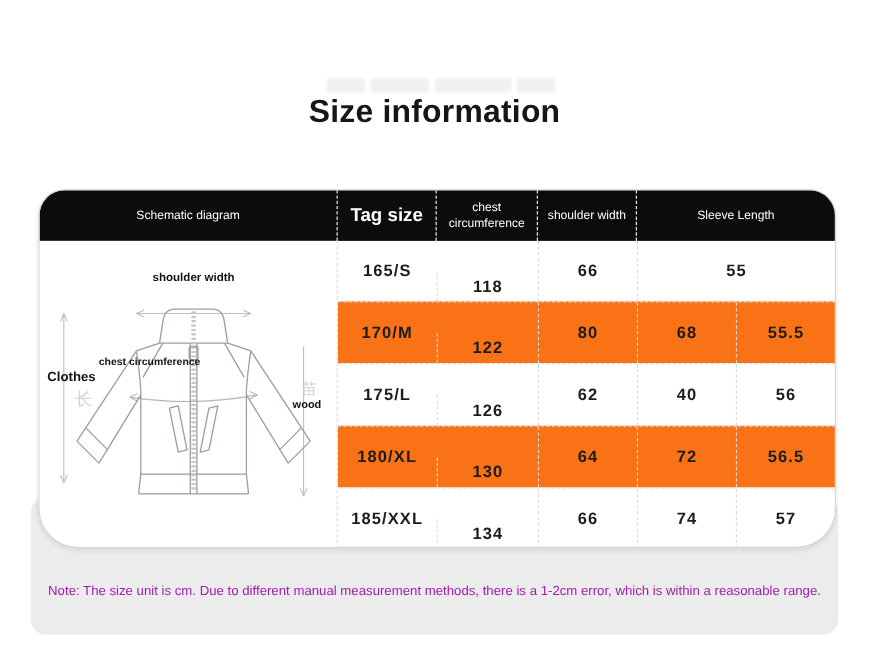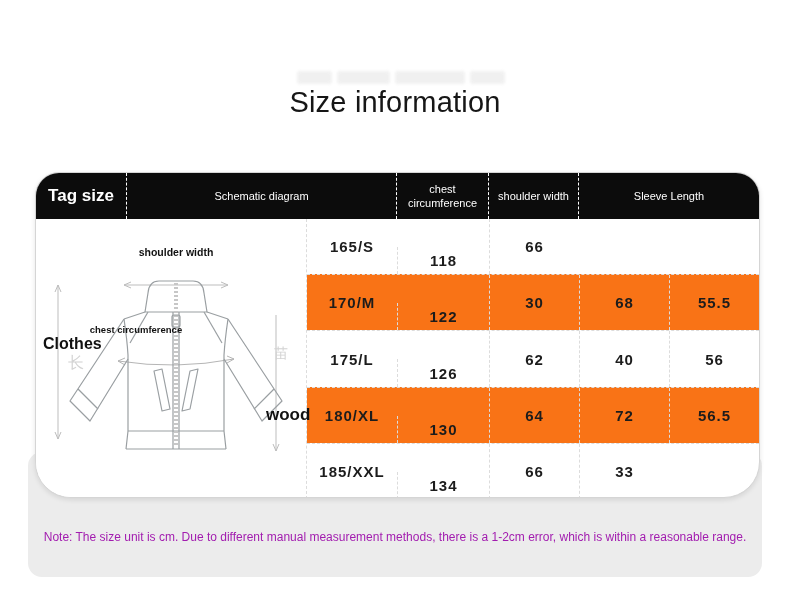--- a/index.html
+++ b/index.html
@@ -10,21 +10,21 @@
   
   .watermark{position:absolute;top:71px;left:297px;width:208px;height:13px;
     display:flex;gap:5px;filter:blur(1.6px);opacity:.65;}
   .watermark span{background:#e9e9e9;border-radius:2px;}
   .watermark span:nth-child(1){flex:2;}
   .watermark span:nth-child(2){flex:3;}
   .watermark span:nth-child(3){flex:4;}
   .watermark span:nth-child(4){flex:2;}
 
   .page-title{position:absolute;top:86px;left:0;width:790px;text-align:center;
-    font-size:29px;font-weight:400;color:#161616;letter-spacing:.2px;}
+    font-size:29px;font-weight:700;color:#161616;letter-spacing:.2px;}
 
   
   .band{position:absolute;left:28px;top:452px;width:734px;height:125px;
     background:#ececec;border-radius:14px;}
 
   
   .card{position:absolute;left:35px;top:172px;width:725px;height:326px;
     background:#ffffff;border:1px solid #d5d5d5;
     border-radius:24px 24px 36px 36px;overflow:hidden;
     box-shadow:0 2px 5px rgba(0,0,0,.10);box-sizing:border-box;}
@@ -53,48 +53,48 @@
   .td-tag{flex:0 0 90px;}
   .td-chest{flex:0 0 92px;margin-top:28px;}
   .td-shoulder{flex:0 0 90px;}
   .td-length{flex:0 0 90px;}
   .td-sleeve{flex:1;}
 
   
   .sk-label{position:absolute;color:#111;font-weight:700;}
   .lbl-shoulder{top:26px;left:98px;width:84px;text-align:center;
     font-size:10.5px;line-height:1.4;}
-  .lbl-clothes{top:116px;left:7px;font-size:16px;}
+  .lbl-clothes{top:116px;left:7px;font-size:12px;}
   .lbl-clothes-cn{top:134px;left:32px;font-size:16px;color:#d3d3d3;font-weight:400;}
   .lbl-chest{top:104px;left:52px;width:96px;text-align:center;
     font-size:9.5px;line-height:1.5;}
   .lbl-sleeve-cn{top:126px;left:238px;font-size:14px;color:#d3d3d3;font-weight:400;}
-  .lbl-sleeve-en{top:144px;left:230px;font-size:17px;margin-top:42px;}
+  .lbl-sleeve-en{top:144px;left:230px;font-size:10px;}
 
   .note{position:absolute;top:530px;left:0;width:790px;text-align:center;
     font-size:12px;font-weight:400;color:#a21caf;}
 </style>
 </head>
 <body>
 
 <div class="watermark">
   <span></span>
     <span></span>
     <span></span>
     <span></span>
 </div>
 
 <div class="page-title">Size information</div>
 
 <div class="band"></div>
 
 <div class="card">
   <div class="thead">
+    <div class="th th-schematic">Schematic diagram</div>
     <div class="th th-tag">Tag size</div>
-    <div class="th th-schematic">Schematic diagram</div>
     <div class="th th-chest">chest circumference</div>
     <div class="th th-shoulder">shoulder width</div>
     <div class="th th-sleeve">Sleeve Length</div>
   </div>
 
   <div class="tbody">
 
     <div class="schematic-cell">
       <svg width="270" height="280" viewBox="0 0 270 280" fill="none" stroke="#9a9fa2" stroke-width="1.2" stroke-linejoin="round">
 
@@ -147,25 +147,26 @@
       <div class="sk-label lbl-chest">chest circumference</div>
       <div class="sk-label lbl-sleeve-cn">苗</div>
       <div class="sk-label lbl-sleeve-en">wood</div>
     </div>
 
     <div class="rows">
       <div class="row">
         <div class="td td-tag">165/S</div>
         <div class="td td-chest">118</div>
         <div class="td td-length">66</div>
+        <div class="td td-sleeve">55</div>
       </div>
       <div class="row alt">
         <div class="td td-tag">170/M</div>
         <div class="td td-chest">122</div>
-        <div class="td td-shoulder">30</div>
+        <div class="td td-shoulder">80</div>
         <div class="td td-length">68</div>
         <div class="td td-sleeve">55.5</div>
       </div>
       <div class="row">
         <div class="td td-tag">175/L</div>
         <div class="td td-chest">126</div>
         <div class="td td-shoulder">62</div>
         <div class="td td-length">40</div>
         <div class="td td-sleeve">56</div>
       </div>
@@ -173,19 +174,20 @@
         <div class="td td-tag">180/XL</div>
         <div class="td td-chest">130</div>
         <div class="td td-shoulder">64</div>
         <div class="td td-length">72</div>
         <div class="td td-sleeve">56.5</div>
       </div>
       <div class="row">
         <div class="td td-tag">185/XXL</div>
         <div class="td td-chest">134</div>
         <div class="td td-shoulder">66</div>
-        <div class="td td-length">33</div>
+        <div class="td td-length">74</div>
+        <div class="td td-sleeve">57</div>
       </div>
     </div>
   </div>
 </div>
 
 <div class="note">Note: The size unit is cm. Due to different manual measurement methods, there is a 1-2cm error, which is within a reasonable range.</div>
 
 </body></html>

